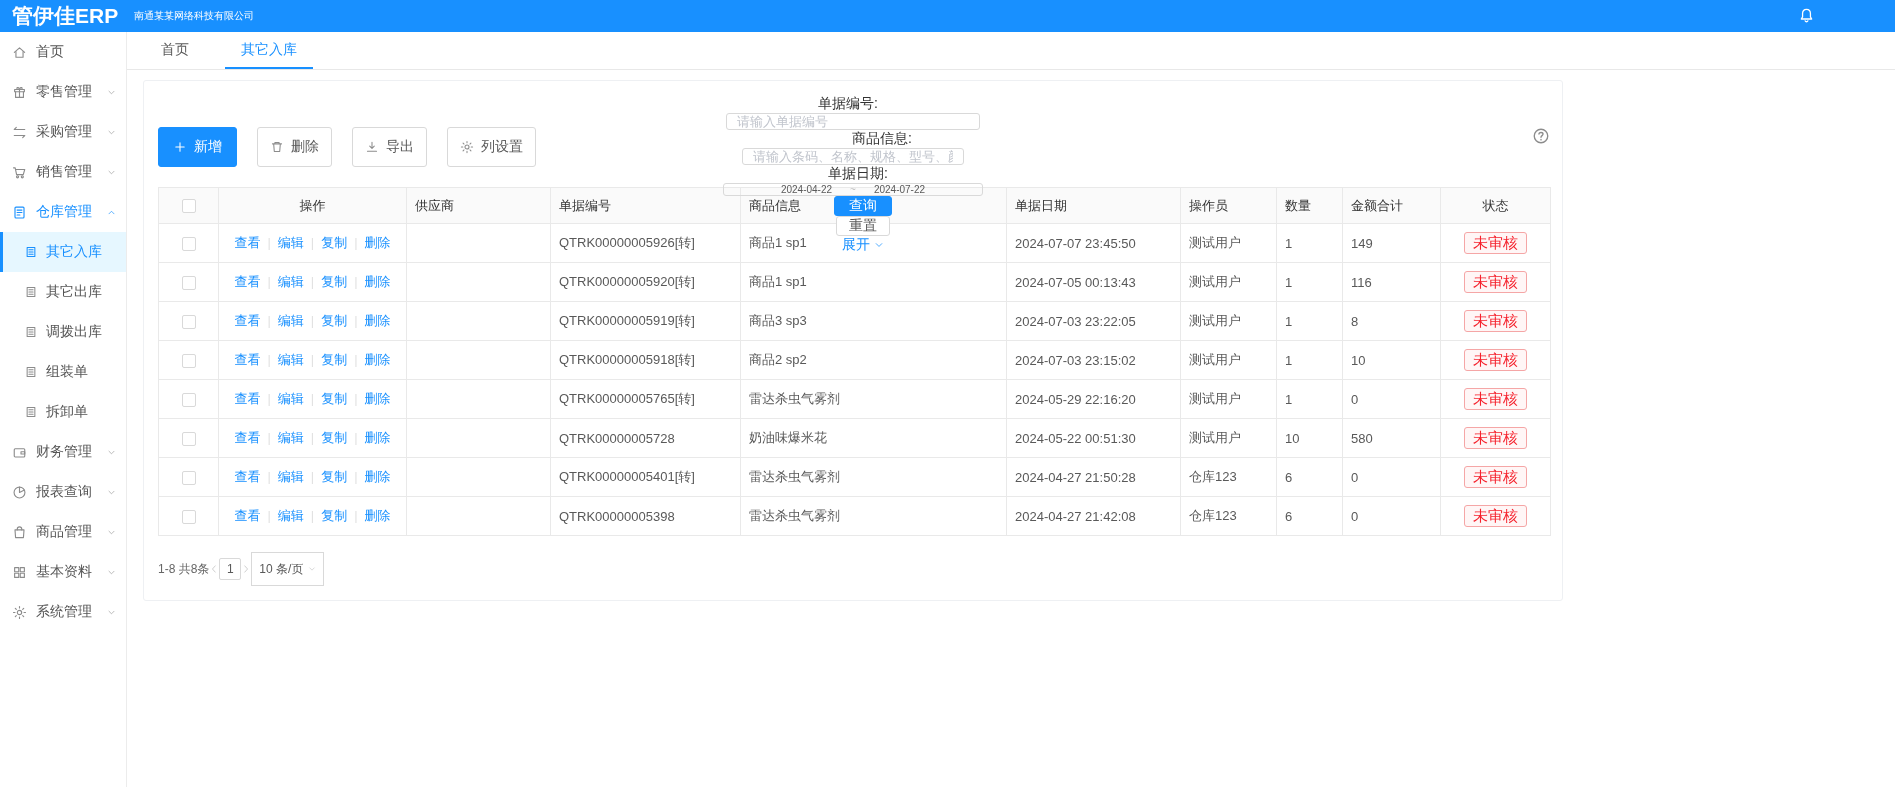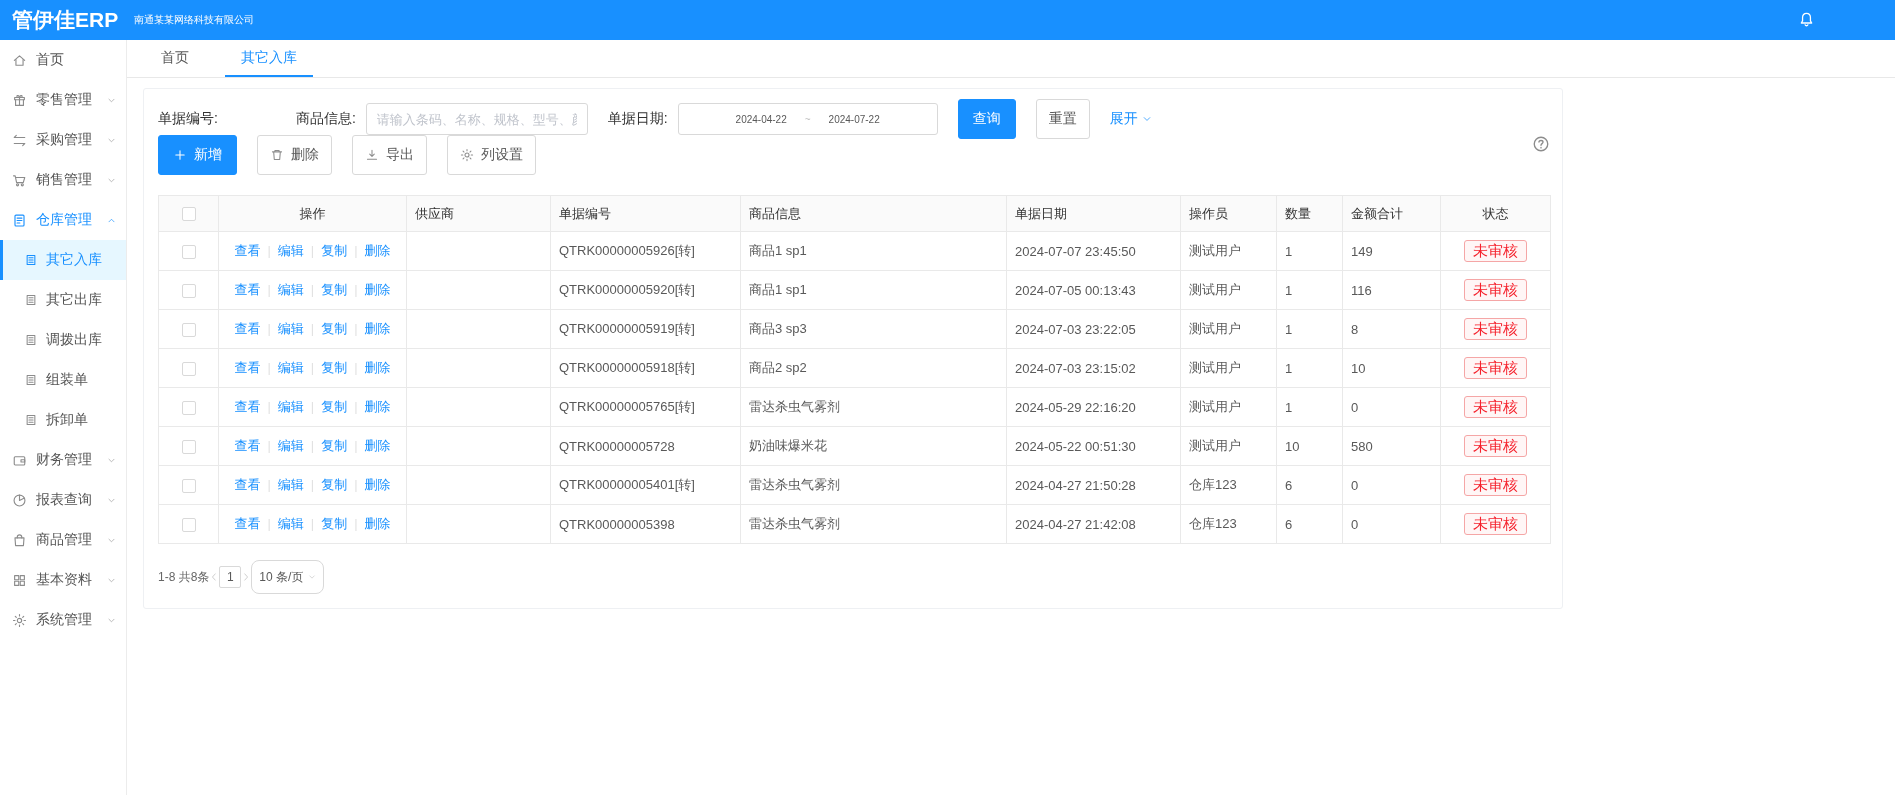--- a/index.html
+++ b/index.html
@@ -1,20 +1,20 @@
 <!DOCTYPE html>
 <html><head>
 <meta charset="utf-8">
 <style>
   * { margin:0; padding:0; box-sizing:border-box; }
   html,body { width:1895px; height:795px; overflow:hidden; }
   body { font-family:"Liberation Sans","DejaVu Sans",sans-serif; background:#fff; color:#595959; font-size:14px; }
 
   
-  .topbar { height:40px; background:#1890ff; display:flex; align-items:center; color:#fff; }
+  .topbar { height:32px; background:#1890ff; display:flex; align-items:center; color:#fff; }
   .logo { font-size:21px; font-weight:bold; padding-left:12px; width:122px; white-space:nowrap; }
   .company { font-size:10px; margin-left:12px; white-space:nowrap; }
   .topbar-right { margin-left:auto; display:flex; align-items:center; gap:24px; padding-right:22px;flex-direction:column; }
   .tb-icon { display:block; cursor:pointer; }
   .tb-icon svg { width:17px; height:17px; display:block; }
   .tb-user { display:flex; align-items:center; gap:6px; cursor:pointer; white-space:nowrap; }
   .tb-user svg { width:15px; height:15px; display:block; }
 
   
   .layout { display:flex; height:755px; }
@@ -34,21 +34,21 @@
 
   .main { flex:1; background:#fff; }
   .tabbar { height:38px; border-bottom:1px solid #e8e8e8; display:flex; align-items:stretch; padding-left:18px; }
   .tab { padding:0 16px; display:flex; align-items:center; color:#595959; cursor:pointer; border-bottom:2px solid transparent; }
   .tab + .tab { margin-left:20px; }
   .tab.active { color:#1890ff; border-bottom-color:#1890ff; }
 
   
   .card { margin:10px 0 0 16px; width:1420px; border:1px solid #eef0f3; border-radius:3px; background:#fff; padding:10px 14px 14px 14px; position:relative; }
 
-  .filters { display:flex; align-items:center; height:32px; margin-top:4px; color:#333; }
+  .filters { display:flex; align-items:center; height:32px; margin-top:4px; color:#333;flex-direction:column; }
   .f-label { margin-right:10px; white-space:nowrap; }
   .f-input { height:32px; border:1px solid #d9d9d9; border-radius:3px; padding:0 10px; font-size:13px; color:#595959; outline:none; font-family:inherit; }
   .f-input::placeholder { color:#c0c4cc; }
   .g2 { margin-left:68px; }
   .g3 { margin-left:20px; }
   .daterange { width:260px; height:32px; border:1px solid #d9d9d9; border-radius:3px; display:flex; align-items:center; justify-content:center; gap:18px; font-size:10px; color:#595959; cursor:pointer; }
   .daterange .sep { color:#bfbfbf; }
   .btn { height:40px; border-radius:3px; font-size:14px; display:inline-flex; align-items:center; justify-content:center; cursor:pointer; font-family:inherit; }
   .btn-primary { background:#1890ff; color:#fff; border:1px solid #1890ff; padding:0 14px; }
   .btn-default { background:#fff; color:#595959; border:1px solid #d9d9d9; padding:0 12px; }
@@ -73,21 +73,21 @@
   th.center, td.center { text-align:center; }
   .checkbox { display:inline-block; width:14px; height:14px; border:1px solid #d9d9d9; border-radius:2px; background:#fff; vertical-align:middle; cursor:pointer; }
   .action-link { color:#1890ff; cursor:pointer; }
   .action-sep { color:#e2e2e2; margin:0 7px; }
   .badge { display:inline-block; padding:2px 8px; font-size:15px; line-height:16px; color:#f5222d; background:#fff6f6; border:1px solid #f5a6a6; border-radius:3px; }
 
   .pagination { margin-top:16px; display:flex; align-items:center; justify-content:flex-start; font-size:12px; color:#666; }
   .page-arrow { color:#bfbfbf; cursor:pointer; }
   .page-arrow svg { width:10px; height:10px; display:block; }
   .page-num { min-width:22px; height:22px; border:1px solid #d9d9d9; border-radius:2px; display:flex; align-items:center; justify-content:center; color:#595959; cursor:pointer; }
-  .page-size { height:22px; border:1px solid #d9d9d9; border-radius:8px; display:flex; align-items:center; gap:5px; padding:16px 7px; color:#595959; cursor:pointer; }
+  .page-size { height:22px; border:1px solid #d9d9d9; border-radius:0; display:flex; align-items:center; gap:5px; padding:16px 7px; color:#595959; cursor:pointer; }
   .page-size svg { width:8px; height:8px; color:#bfbfbf; display:block; }
 </style>
 </head>
 <body>
 
 <div class="topbar">
   <div class="logo">管伊佳ERP</div>
   <div class="company">南通某某网络科技有限公司</div>
   <div class="topbar-right">
     <span class="tb-icon">
@@ -325,20 +325,21 @@
 
     <div class="tabbar" id="tabbar">
         <div class="tab">首页</div>
         <div class="tab active">其它入库</div>
       </div>
 
     <div class="card">
 
       <div class="filters">
         <span class="f-label">单据编号:</span>
+        <input class="f-input" style="width: 254px;" placeholder="请输入单据编号">
         <span class="f-label g2">商品信息:</span>
         <input class="f-input" style="width: 222px;" placeholder="请输入条码、名称、规格、型号、颜色、扩展...">
         <span class="f-label g3">单据日期:</span>
         <span class="daterange">
           <span>2024-04-22</span>
           <span class="sep">~</span>
           <span>2024-07-22</span>
         </span>
         <button class="btn btn-primary btn-search">查询</button>
         <button class="btn btn-default btn-reset">重置</button>

